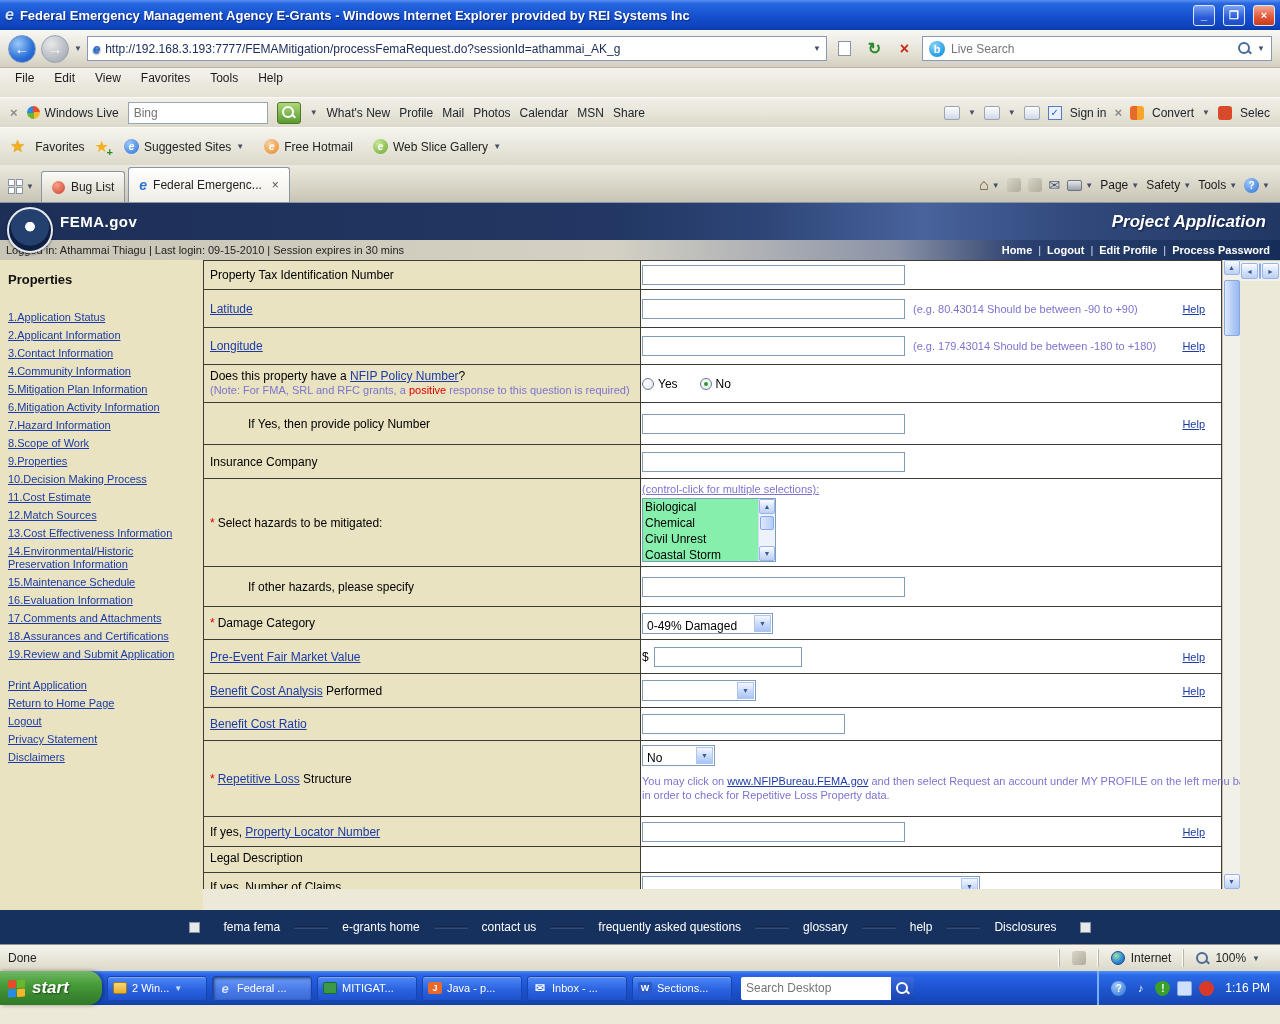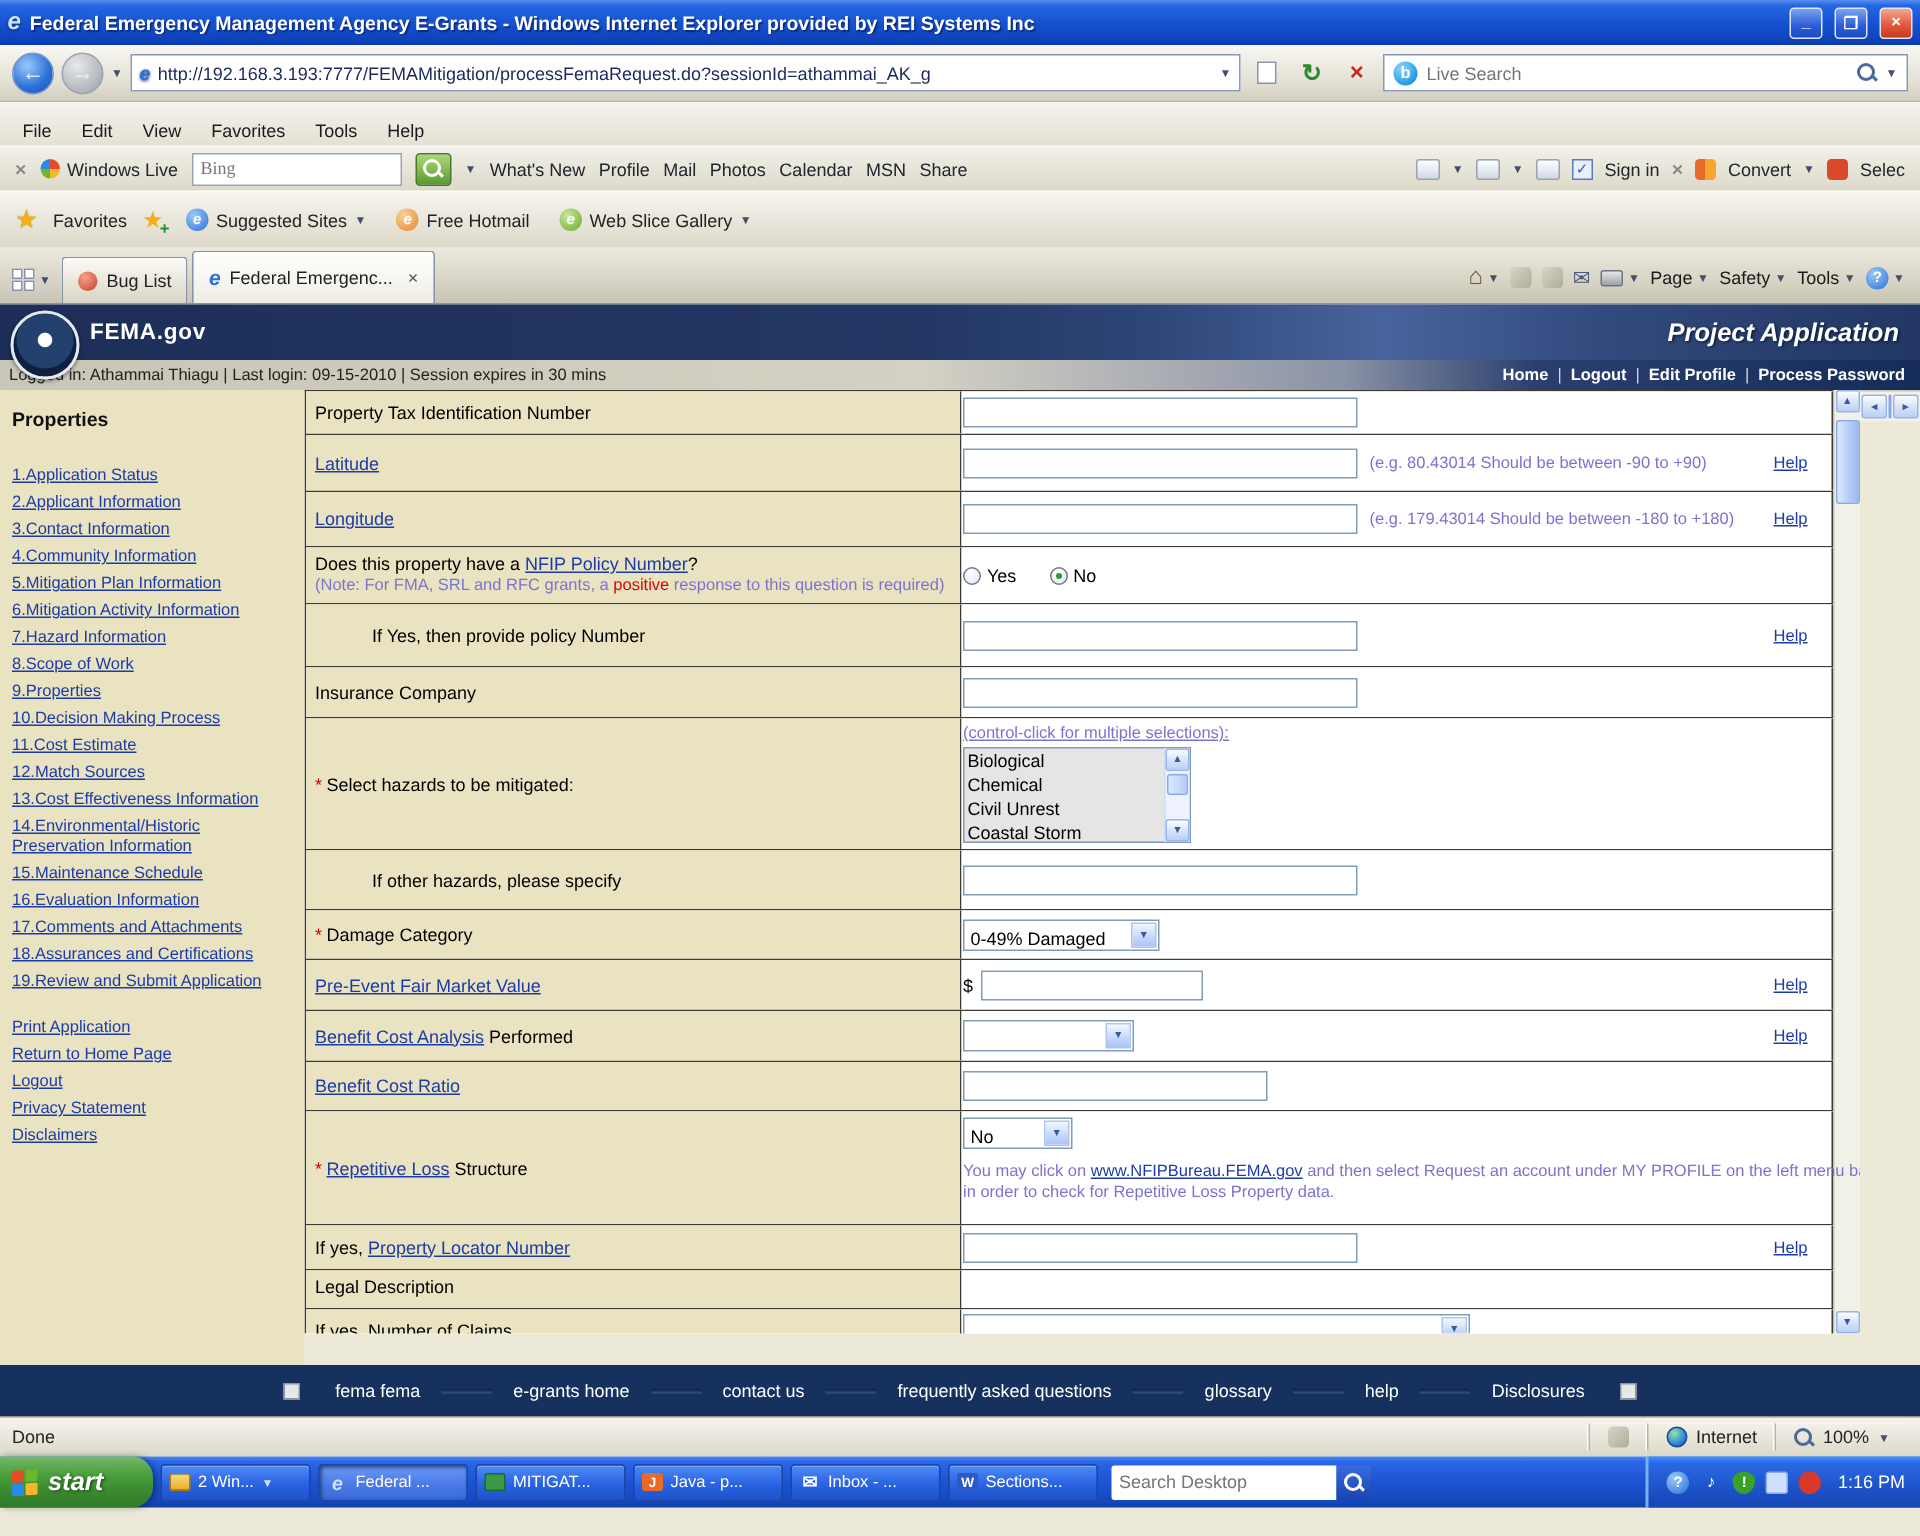--- a/index.html
+++ b/index.html
@@ -30,30 +30,30 @@
   .stop{color:#c82a1a;font-size:16px;font-weight:bold}
   .pageico{width:13px;height:15px;background:#fff;border:1px solid #8a94a8;position:relative}
   .searchbox{width:350px;height:25px;background:#fff;border:1px solid #8a98b8;display:flex;align-items:center;padding:0 6px;gap:6px;flex:0 0 auto}
   .b-logo{width:16px;height:16px;border-radius:50%;background:radial-gradient(circle at 35% 30%,#8ed4f8,#2aa0e8 65%,#1680c8);color:#fff;font-weight:bold;font-size:11px;display:flex;align-items:center;justify-content:center}
   .searchbox input{flex:1;border:none;outline:none;font-size:12px;color:#777;font-family:"Liberation Sans",sans-serif}
   .mag{position:relative;width:13px;height:13px;flex:0 0 auto}
   .mag::before{content:"";position:absolute;left:0;top:0;width:8px;height:8px;border:2px solid #4a6a9a;border-radius:50%}
   .mag::after{content:"";position:absolute;left:9px;top:9px;width:5px;height:2px;background:#4a6a9a;transform:rotate(45deg)}
 
   
-  .menubar{height:29px;display:flex;align-items:flex-end;gap:2px;padding:0 6px;background:linear-gradient(180deg,#f4f3ec,#e4e1d4)}
+  .menubar{height:29px;display:flex;align-items:flex-start;gap:2px;padding:0 6px;background:linear-gradient(180deg,#f4f3ec,#e4e1d4)}
   .menu-item{padding:3px 9px;font-size:12px;color:#1a1a1a}
 
   
   .livebar{height:30px;display:flex;align-items:center;gap:9px;padding:0 10px;background:linear-gradient(180deg,#f2f0e8,#ddd9ca);border-top:1px solid #fbfaf6}
   .gray-x{color:#8a8a8a;font-size:13px;font-weight:bold}
   .lb-brand{display:flex;align-items:center;gap:5px;font-size:12px;color:#20262e}
   .flagdot{width:13px;height:13px;border-radius:50%;background:conic-gradient(#e84a2a 0 25%,#f8b62a 25% 50%,#6ab82a 50% 75%,#2a8ae8 75%)}
   .bing-box{width:140px;height:22px;background:#fff;border:1px solid #98a4b8;display:flex;align-items:center;padding:0 5px}
-  .bing-box input{flex:1;border:none;outline:none;font-size:12px;color:#444;min-width:0;font-family:Liberation Serif, serif}
+  .bing-box input{flex:1;border:none;outline:none;font-size:12px;color:#444;min-width:0;font-family:Liberation Sans, sans-serif}
   .bing-go{width:24px;height:22px;border:1px solid #4a7a28;border-radius:3px;background:linear-gradient(180deg,#aed87a,#5a9a30);display:flex;align-items:center;justify-content:center}
   .bing-go .mag::before{border-color:#fff}.bing-go .mag::after{background:#fff}
   .lb-link{font-size:12px;color:#20262e;white-space:nowrap}
   .lb-ico{width:16px;height:14px;border:1px solid #9aa4b4;background:linear-gradient(180deg,#fff,#cfd8e8);border-radius:2px}
   .lb-right{display:flex;align-items:center;gap:8px;margin-left:auto;overflow:hidden;white-space:nowrap}
   .chk-ico{width:14px;height:14px;border:1px solid #5a7ac0;background:#e8f0fc;color:#2a5ac8;font-size:10px;display:flex;align-items:center;justify-content:center}
   .cv-ico{width:14px;height:14px;background:conic-gradient(#f8a62a 0 50%,#e86a2a 50%);border-radius:3px}
   .sel-ico{width:14px;height:14px;background:#d84a2a;border-radius:3px}
 
   
@@ -122,21 +122,21 @@
   .txt{width:263px;height:20px;border:1px solid #7f9db9;font-size:12px;padding:0 3px;background:#fff;font-family:"Liberation Sans",sans-serif}
   .flink{color:#1c3ba8;text-decoration:underline}
   .req{color:#d80000;margin-right:3px}
   .hint{font-size:11px;color:#7b74cf;margin-left:8px;white-space:nowrap}
   .note{font-size:11px;color:#7b74cf;line-height:14px}
   .note .hl{color:#e00000}
   .helplink{position:absolute;right:16px;top:50%;transform:translateY(-50%);font-size:11px;color:#1c3ba8;text-decoration:underline}
   .radio{width:12px;height:12px;border-radius:50%;border:1px solid #6a7a94;background:radial-gradient(circle at 35% 30%,#fff,#dfe4ec);display:inline-block;position:relative;vertical-align:-2px;margin-right:4px}
   .radio.checked::after{content:"";position:absolute;left:3px;top:3px;width:4px;height:4px;border-radius:50%;background:#2a9a2a}
   .radio-lbl{font-size:12px;margin-right:22px}
-  .listbox{width:152px;height:64px;border:1px solid #7f9db9;background:#e5e5e5;display:flex;margin-top:3px}
+  .listbox{width:134px;height:64px;border:1px solid #7f9db9;background:#86efac;display:flex;margin-top:3px}
   .lb-opts{flex:1;font-size:12px;padding:0 2px;overflow:hidden}
   .lb-opt{height:16px;line-height:16px;white-space:nowrap}
   .lb-sb{width:17px;background:#eef2fc;border-left:1px solid #d0daf0;display:flex;flex-direction:column;align-items:center}
   .sb-arrow{width:16px;height:15px;background:linear-gradient(180deg,#fdfefe,#d8e4fa 50%,#bcd0f4);border:1px solid #98b4ec;border-radius:2px;color:#3a5a9a;font-size:7px;display:flex;align-items:center;justify-content:center;flex:0 0 auto}
   .lb-thumb{width:14px;height:14px;margin:2px 0;background:linear-gradient(90deg,#dfe9fc,#b2ccf8);border:1px solid #88a8ec;border-radius:2px}
   .lb-trk{flex:1}
   .xpsel{position:relative;height:21px;border:1px solid #7f9db9;background:#fff;font-size:12px;display:inline-flex;align-items:flex-end;padding:0 20px 0 4px;color:#000}
   .xpsel .ar{position:absolute;right:1px;top:1px;bottom:1px;width:17px;border:1px solid #b0c4ee;background:linear-gradient(180deg,#f4f8fe,#cfdffc 45%,#a9c4f6);color:#3a5a9a;font-size:7px;display:flex;align-items:center;justify-content:center}
   .vscroll{width:18px;background:#f2f1e8;border-left:1px solid #c8c4b4;display:flex;flex-direction:column;align-items:center}
   .v-trk{flex:1;width:100%;display:flex;flex-direction:column;align-items:center}

